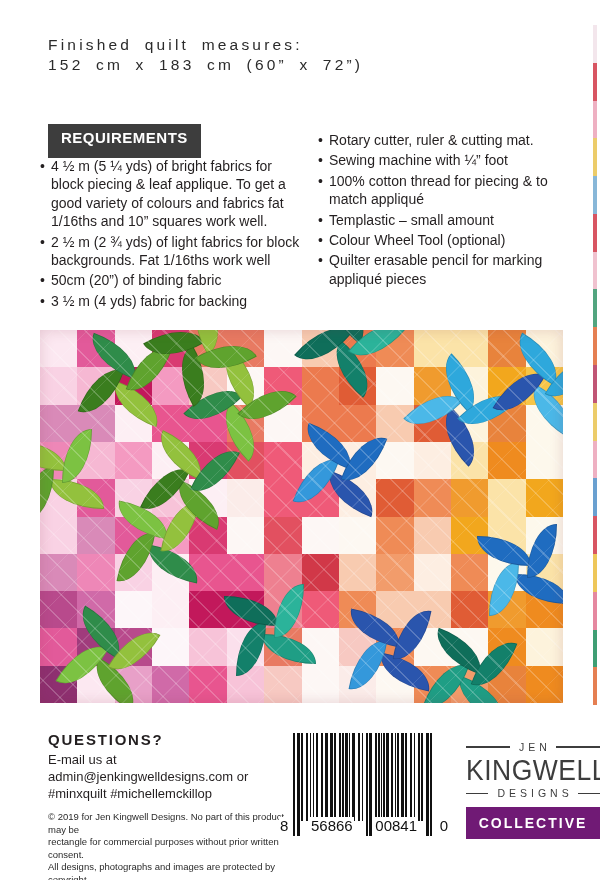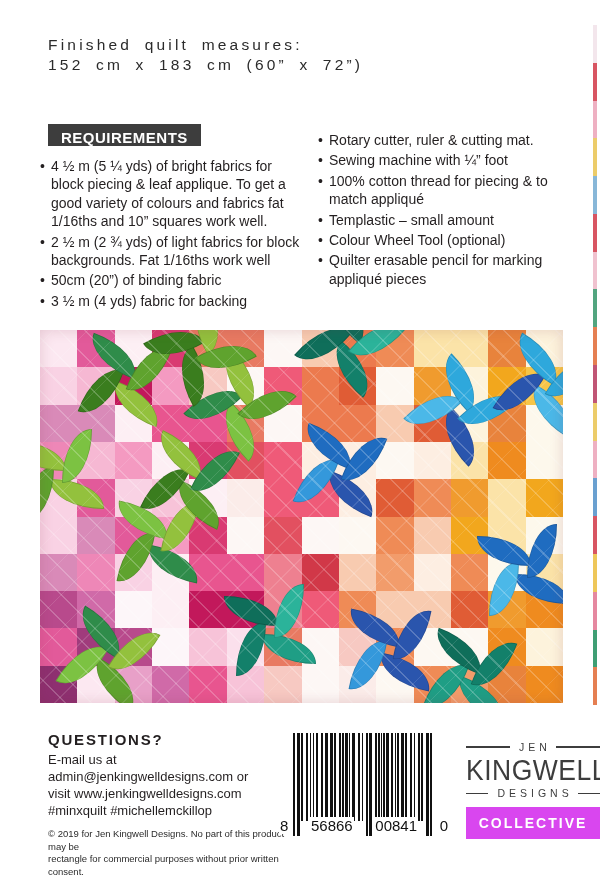--- a/index.html
+++ b/index.html
@@ -5,21 +5,21 @@
   html,body{margin:0;padding:0;background:#ffffff;}
   .page{position:relative;width:600px;height:880px;background:#ffffff;overflow:hidden;
         font-family:"Liberation Sans",sans-serif;color:#231f20;}
 
   
   .hdr{position:absolute;left:48px;top:30px;}
   .title{font-size:47px;font-weight:bold;letter-spacing:3px;line-height:1.05;color:#231f20;margin:0;}
   .subtitle{margin-top:5px;font-size:15.5px;letter-spacing:3.2px;word-spacing:5px;line-height:19.5px;color:#2b2b2b;}
 
   .req-badge{position:absolute;left:48px;top:124px;background:#3d3d3d;color:#ffffff;
-             font-size:15px;font-weight:bold;letter-spacing:.5px;padding:5px 13px 0 13px;}
+             font-size:15px;font-weight:bold;letter-spacing:.5px;padding:5px 13px 12px 13px;}
 
   
   ul.req{list-style:none;margin:0;padding:0;position:absolute;font-size:14px;line-height:18.4px;}
   ul.req.left{left:40px;top:157px;width:262px;}
   ul.req.right{left:318px;top:131px;width:258px;}
   ul.req li{margin:0 0 2px 0;padding-left:11px;position:relative;}
   ul.req li::before{content:"•";position:absolute;left:0;top:0;}
 
   
   #quilt{position:absolute;left:40px;top:330px;width:523px;height:373px;overflow:hidden;background:#f6e7ea;}
@@ -311,21 +311,20 @@
       <div style="background: rgb(216, 85, 98);"></div>
       <div style="background: rgb(238, 199, 90);"></div>
       <div style="background: rgb(229, 136, 160);"></div>
       <div style="background: rgb(63, 158, 116);"></div>
       <div style="background: rgb(229, 127, 82);"></div>
     </div>
 
   <div class="questions">
     <div class="q-head">QUESTIONS?</div>
     <div class="q-line">E-mail us at admin@jenkingwelldesigns.com or</div>
-    <div class="q-line">visit www.jenkingwelldesigns.com</div>
     <div class="q-line">#minxquilt #michellemckillop</div>
     <div class="copyright">
       <div>© 2019 for Jen Kingwell Designs. No part of this product may be</div>
       <div>rectangle for commercial purposes without prior written consent.</div>
       <div>All designs, photographs and images are protected by copyright.</div>
 
     </div>
   </div>
 
   <div class="barcode">
@@ -380,16 +379,16 @@
       <span class="rule"></span>
       <span class="txt">JEN</span>
       <span class="rule"></span>
     </div>
     <div class="logo-name">KINGWELL</div>
     <div class="logo-row designs">
       <span class="rule"></span>
       <span class="txt">DESIGNS</span>
       <span class="rule"></span>
     </div>
-    <div class="logo-badge" style="background: #d946ef;">COLLECTIVE</div>
+    <div class="logo-badge" style="background: #701a75;">COLLECTIVE</div>
   </div>
 
 </div>
 
 </body></html>

